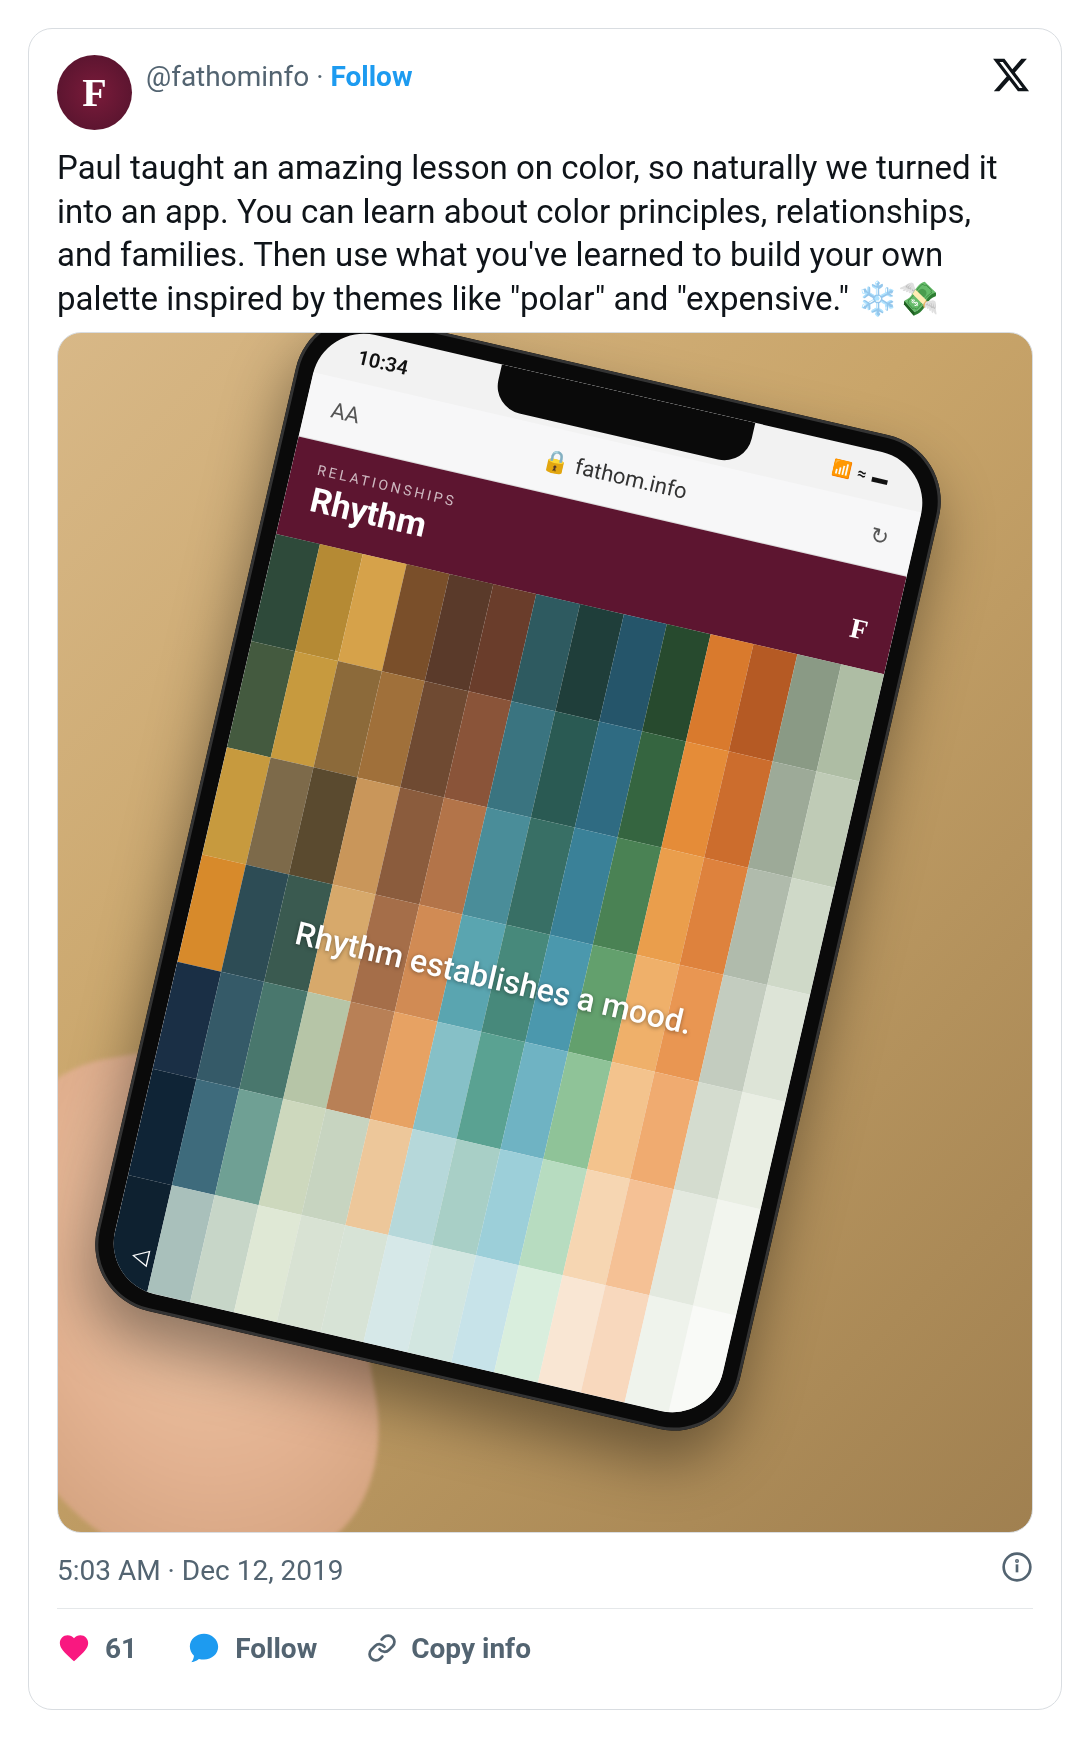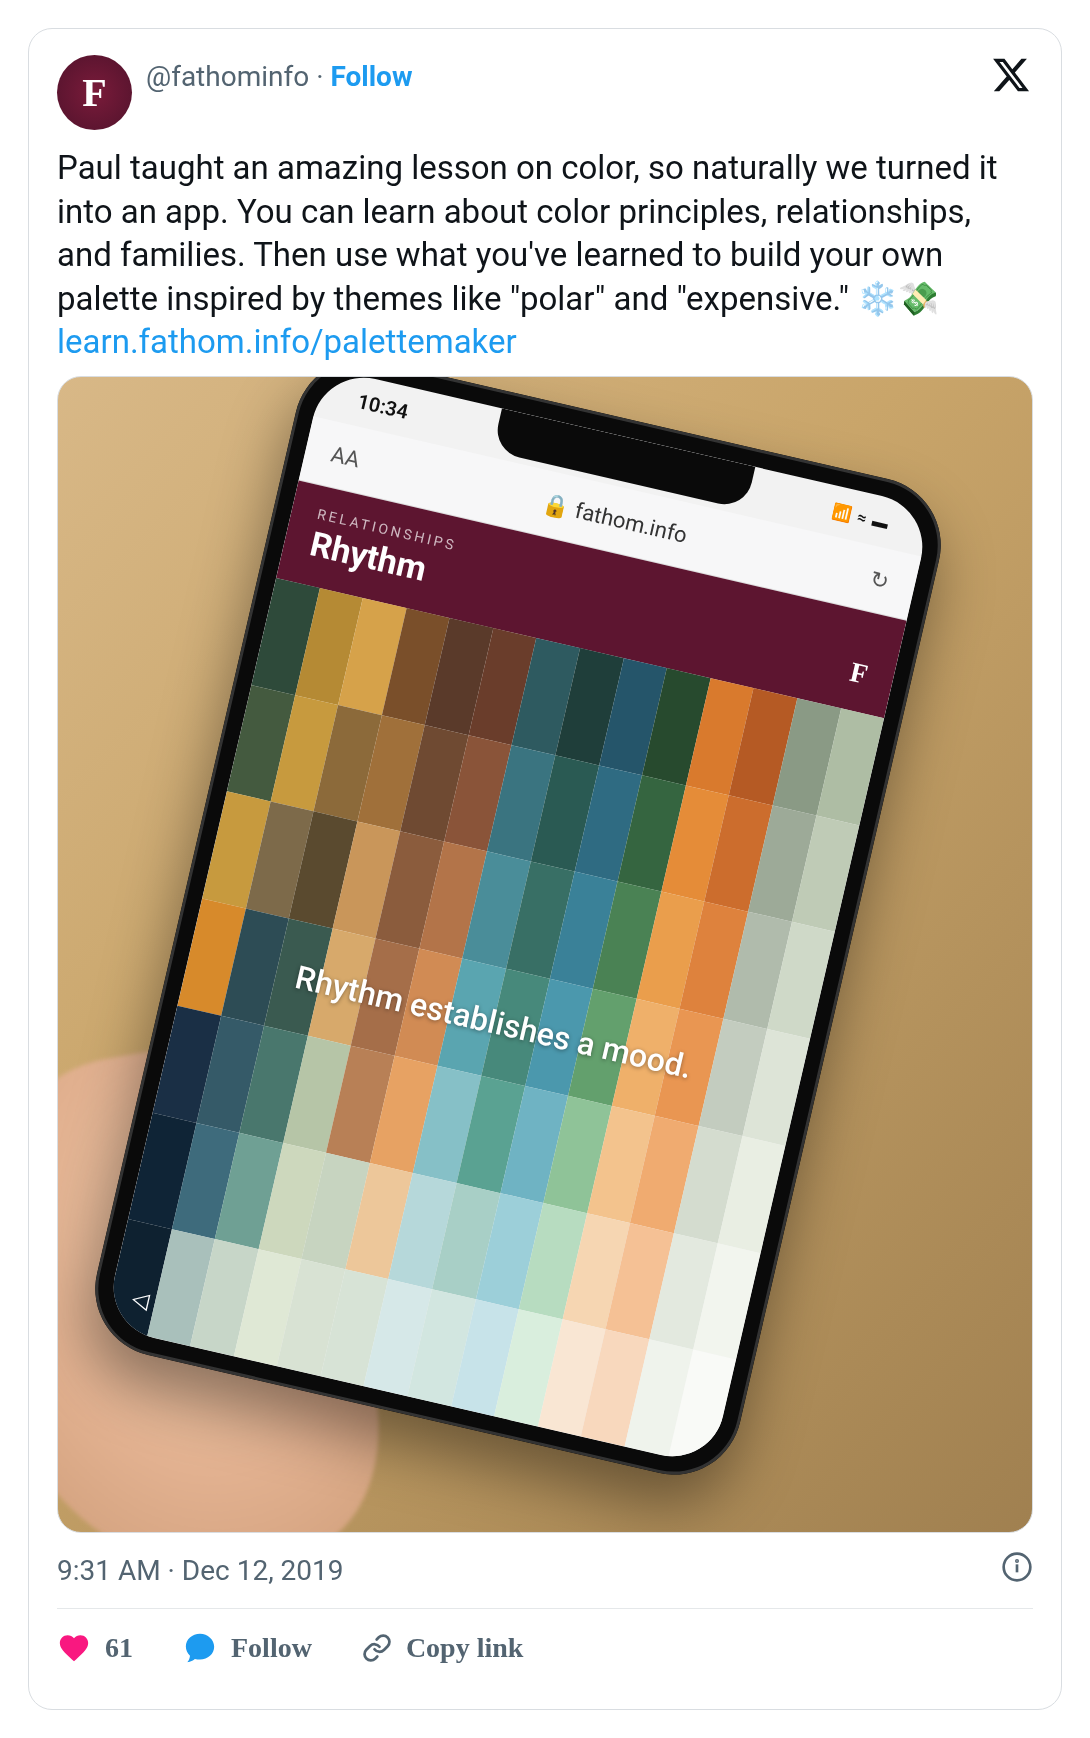--- a/index.html
+++ b/index.html
@@ -229,21 +229,20 @@
     gap: 50px;
     padding: 22px 0 22px 0;
     font-size: 28px;
     font-weight: 700;
     color: #536471;
   }
   .action {
     display: flex;
     align-items: center;
     gap: 14px;
-    font-family: Liberation Serif, serif;
   }
   .like-count { color: #536471; font-weight: 700; }
   .readmore {
     border: 1px solid #d9dde1;
     border-radius: 999px;
     text-align: center;
     padding: 18px 0;
     font-size: 28px;
     font-weight: 700;
     color: #1d9bf0;
@@ -266,21 +265,20 @@
   </div>
 
   <div class="x-logo">
     <svg width="40" height="40" viewBox="0 0 24 24" fill="#0f1419">
         <path d="M18.244 2.25h3.308l-7.227 8.26 8.502 11.24H16.17l-5.214-6.817L4.99 21.75H1.68l7.73-8.835L1.254 2.25H8.08l4.713 6.231zm-1.161 17.52h1.833L7.084 4.126H5.117z"></path>
       </svg>
   </div>
 
   <div class="body-text">
     <span>Paul taught an amazing lesson on color, so naturally we turned it into an app. You can learn about color principles, relationships, and families. Then use what you've learned to build your own palette inspired by themes like "polar" and "expensive." ❄️💸</span><br>
-    <span class="body-link">learn.fathom.info/palettemaker</span>
   </div>
 
   <div class="media">
     <div class="hand"></div>
     <div class="phone">
       <div class="screen">
         <div class="notch"></div>
         <div class="statusbar">
           <span>10:34</span>
           <span class="status-right">
@@ -429,21 +427,21 @@
               <div class="seg" style="background: rgb(249, 250, 247);"></div>
             </div>
             <div class="palette-overlay">Rhythm establishes a mood.</div>
             <div class="nav-arrow">◁</div>
           </div>
       </div>
     </div>
   </div>
 
   <div class="meta">
-    <span>9:31 AM · Dec 12, 2019</span>
+    <span>5:03 AM · Dec 12, 2019</span>
     <span>
       <svg width="32" height="32" viewBox="0 0 24 24" fill="none" stroke="#536471" stroke-width="2">
           <circle cx="12" cy="12" r="10"></circle>
           <line x1="12" y1="10" x2="12" y2="16"></line>
           <circle cx="12" cy="7.5" r="0.5" fill="#536471"></circle>
         </svg>
     </span>
   </div>
 
   <div class="actions">
@@ -457,18 +455,18 @@
       <svg width="34" height="34" viewBox="0 0 24 24" fill="#1d9bf0">
           <path d="M12 2C6.48 2 2 6.03 2 11c0 2.5 1.12 4.77 2.94 6.4-.13 1.4-.6 3.2-1.94 4.6 0 0 2.98-.42 5.4-2.3 1.1.3 2.3.5 3.6.5 5.52 0 10-4.03 10-9S17.52 2 12 2z"></path>
         </svg>
       <span>Follow</span>
     </div>
     <div class="action">
       <svg width="30" height="30" viewBox="0 0 24 24" fill="none" stroke="#536471" stroke-width="2.2" stroke-linecap="round">
           <path d="M10 13a5 5 0 0 0 7.54.54l3-3a5 5 0 0 0-7.07-7.07l-1.72 1.71"></path>
           <path d="M14 11a5 5 0 0 0-7.54-.54l-3 3a5 5 0 0 0 7.07 7.07l1.71-1.71"></path>
         </svg>
-      <span>Copy link</span>
+      <span>Copy info</span>
     </div>
   </div>
 
 
 </div>
 
 </body></html>

